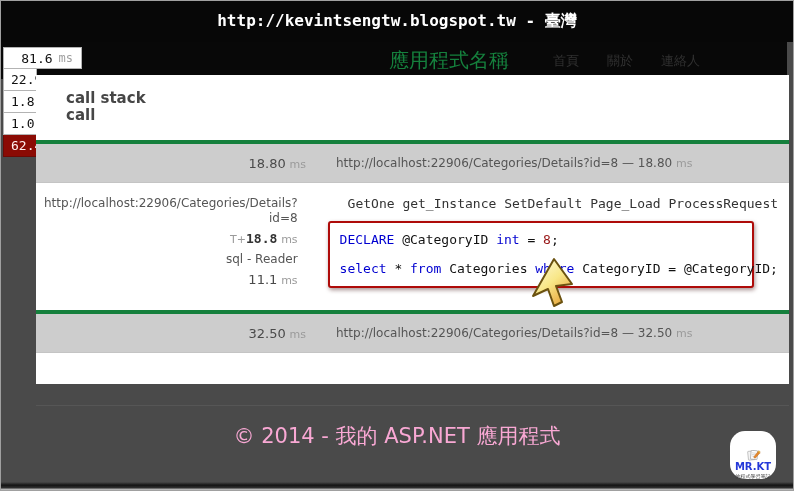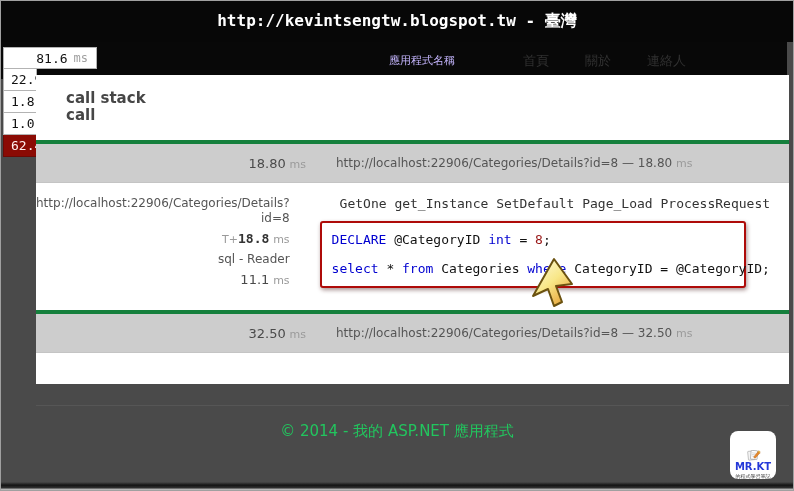--- a/index.html
+++ b/index.html
@@ -16,33 +16,33 @@
   }
   .titlebar .title{
     color:#ffffff;font-family:"DejaVu Sans Mono",monospace;
     font-weight:bold;font-size:16px;letter-spacing:0px;
   }
   
   .navbar{
     position:absolute;top:41px;left:0;right:6px;height:37px;background:#080808;
     display:flex;align-items:center;z-index:1;
   }
-  .navbar .brand{color:#c4b5fd;font-size:11px;margin-left:388px;}
-  .navbar .navlinks{display:flex;gap:36px;margin-left:68px;}
+  .navbar .brand{color:#15803d;font-size:20px;margin-left:388px;}
+  .navbar .navlinks{display:flex;gap:28px;margin-left:44px;}
   .navbar .navlinks a{color:#313131;font-size:13px;text-decoration:none;}
   
   .badges{position:absolute;top:46px;left:2px;z-index:2;}
   .badge{
     box-sizing:border-box;height:22px;background:#fff;
     border:1px solid #b3b3b3;border-top:none;
     display:flex;align-items:center;justify-content:flex-end;
     gap:6px;padding:0 8px;
     font-family:"DejaVu Sans Mono",monospace;font-size:13px;color:#111;
   }
-  .badge.first{border-top:1px solid #b3b3b3;width:94px;}
+  .badge.first{border-top:1px solid #b3b3b3;width:79px;}
   .badge.cut{width:34px;justify-content:flex-start;padding:0 2px 0 7px;overflow:hidden;}
   .badge .u{color:#a0a0a0;font-size:12px;}
   .badge.selected{background:#8b0b04;border-color:#6d0a05;color:#ffefef;}
   
   .popup{
     position:absolute;left:35px;top:74px;width:753px;height:309px;
     background:#ffffff;z-index:3;box-sizing:border-box;
   }
   .p-head{display:flex;padding-top:15px;}
   .head-col{font-weight:bold;color:#464646;font-size:15px;line-height:17px;}
@@ -50,21 +50,21 @@
   .head-right{padding-left:30px;}
   .p-row{display:flex;align-items:center;min-height:43px;box-sizing:border-box;}
   .p-row.gray{background:#cdcdcd;border-top:4px solid #15803d;border-bottom:1px solid #c4c4c4;}
   .p-row.top-gap{margin-top:16px;}
   .p-row.bot-gap{margin-top:12px;}
   .cell-l{width:270px;text-align:right;color:#555;font-size:12px;box-sizing:border-box;}
   .cell-r{flex:1;padding-left:30px;padding-right:36px;color:#555;font-size:12px;box-sizing:border-box;}
   .dur{font-size:13px;color:#4a4a4a;}
   .unit{color:#9a9a9a;font-size:11px;}
   .p-row.detail{align-items:flex-start;padding:13px 0 10px 0;}
-  .l-line{line-height:15px;}
+  .l-line{line-height:15px;margin-left:8px;}
   .l-line + .l-line{margin-top:5px;}
   .tp{color:#9a9a9a;font-size:11px;}
   .tv{font-family:"DejaVu Sans Mono",monospace;font-weight:bold;font-size:13px;color:#333;}
   .callstack{
     font-family:"DejaVu Sans Mono",monospace;font-size:13px;color:#333;
     white-space:pre;letter-spacing:0;margin-left:20px;
   }
   .sqlbox{
     margin-top:10px;width:402px;box-sizing:content-box;
     border:2px solid #ae0b09;border-radius:3px;
@@ -75,26 +75,26 @@
     font-family:"DejaVu Sans Mono",monospace;font-size:13px;color:#111;
     white-space:pre;
   }
   .sql-line + .sql-line{margin-top:14px;}
   .kw{color:#0000d0;}
   .num{color:#971414;}
   
   .footer-hr{position:absolute;left:35px;top:404px;width:753px;border-top:1px solid #565656;z-index:1;}
   .footer-text{
     position:absolute;top:421px;left:0;width:100%;text-align:center;
-    color:#22c55e;font-size:15px;z-index:1;
+    color:#f9a8d4;font-size:21px;z-index:1;
   }
   
   .logo{
     position:absolute;left:729px;top:430px;width:46px;height:48px;
-    background:#ffffff;border-radius:8px;z-index:2;
+    background:#ffffff;border-radius:15px;z-index:2;
     display:flex;flex-direction:column;align-items:center;justify-content:center;
     padding-top:19px;box-sizing:border-box;
   }
   .logo .logo-title{font-weight:bold;font-size:10px;color:#2438d8;line-height:10px;margin-top:1px;}
   .logo .logo-caption{font-size:5px;color:#3a3a3a;margin-top:2px;line-height:5px;white-space:nowrap;}
   
   .cursor{position:absolute;left:526px;top:256px;z-index:6;}
   
   .bottom-shadow{
     position:absolute;left:0;right:0;bottom:0;height:8px;z-index:7;

